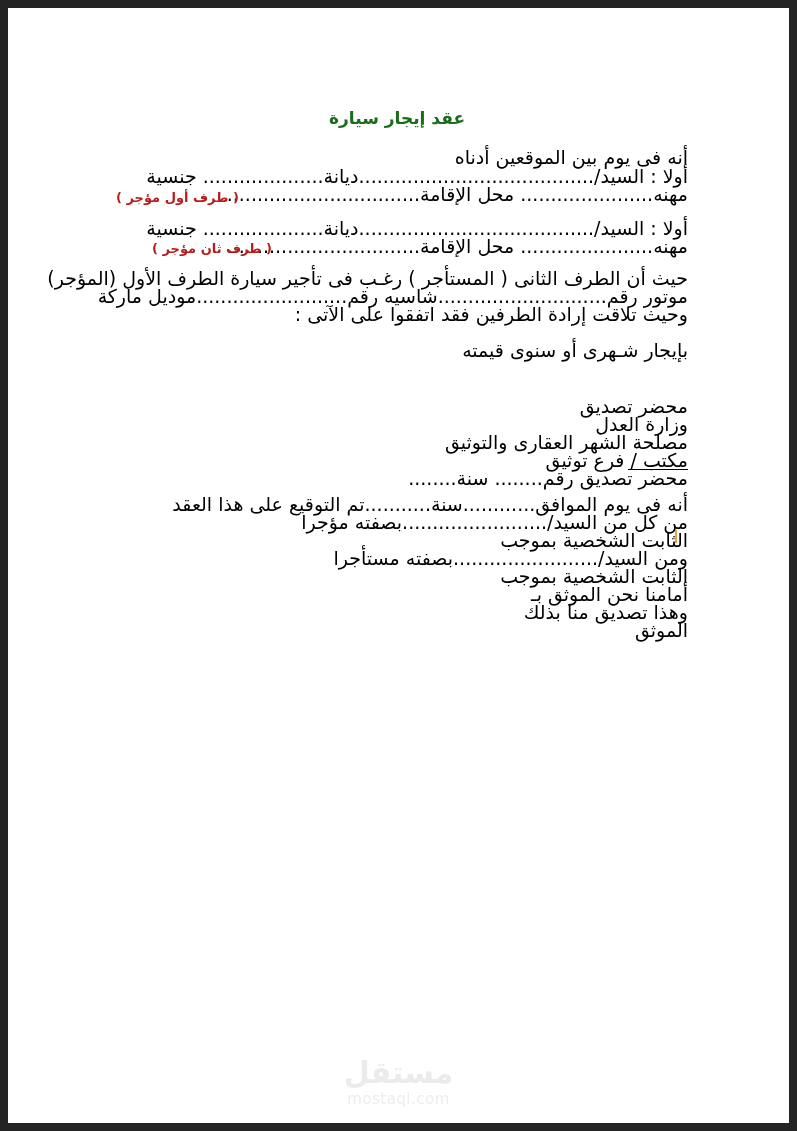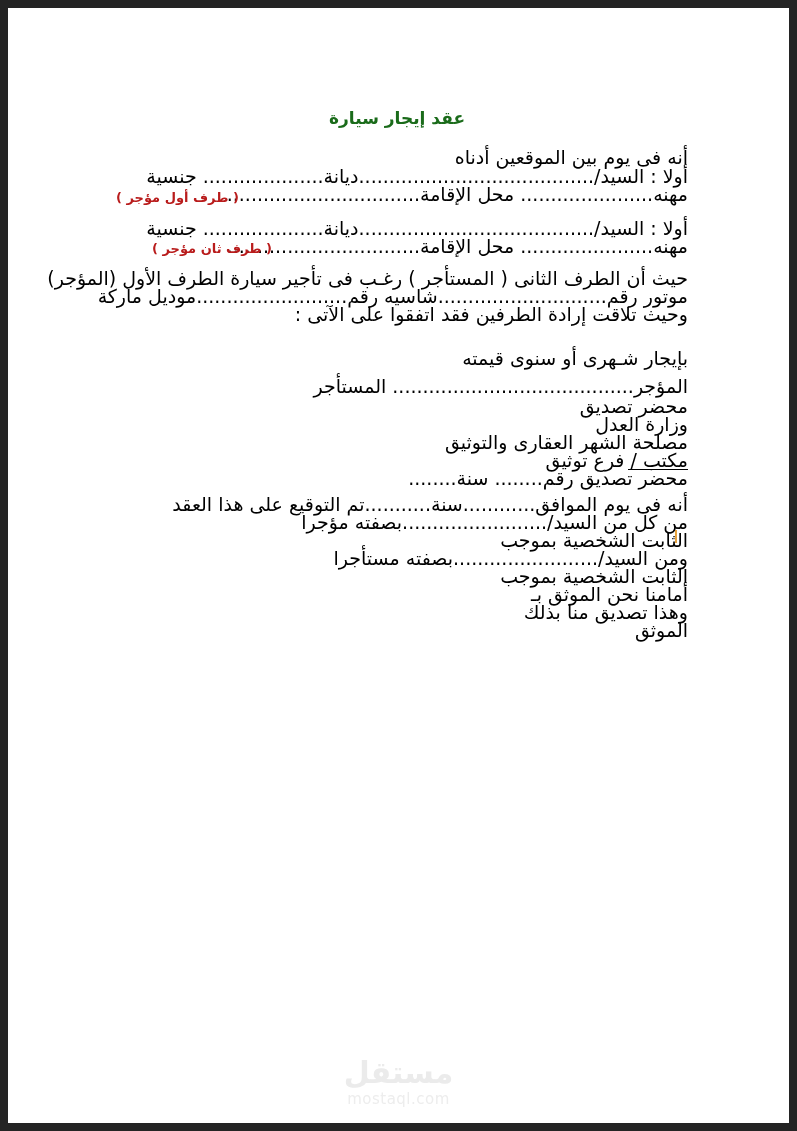--- a/index.html
+++ b/index.html
@@ -114,22 +114,21 @@
     <div class="line" style="top:168px;">مهنه...................... محل الإقامة................................</div>
     <div class="party" style="top:182px;">( طرف أول مؤجر )</div>
 
     <div class="line" style="top:202px;">أولا : السيد/.......................................ديانة....................  جنسية</div>
     <div class="line" style="top:220px;">مهنه...................... محل الإقامة................................</div>
     <div class="party" style="top:233px;margin-left:36px;">( طرف ثان مؤجر )</div>
 
     <div class="line" style="top:270px;">موتور رقم............................شاسيه رقم.........................موديل ماركة</div>
     <div class="line" style="top:252px;">حيث أن الطرف الثانى ( المستأجر ) رغـب فى تأجير سيارة الطرف الأول (المؤجر)</div>
     <div class="line" style="top:288px;">وحيث تلاقت إرادة الطرفين فقد اتفقوا على الآتى :</div>
-    <div class="line" style="top:332px;">بإيجار شـهرى أو سنوى قيمته</div>
-    <div class="line" style="top:360px;">المؤجر........................................   المستأجر</div>
+    <div class="line" style="top:324px;">بإيجار شـهرى أو سنوى قيمته</div>
 
     <div class="line" style="top:380px;">محضر تصديق</div>
     <div class="line" style="top:398px;">وزارة العدل</div>
     <div class="line" style="top:416px;">مصلحة الشهر العقارى والتوثيق</div>
     <div class="line" style="top:434px;">مكتب / فرع توثيق</div>
     <div class="line" style="top:452px;">محضر تصديق رقم........   سنة........</div>
 
     <div class="divider"></div>
 
     <div class="line" style="top:478px;">أنه فى يوم الموافق............سنة...........تم التوقيع على هذا العقد</div>

